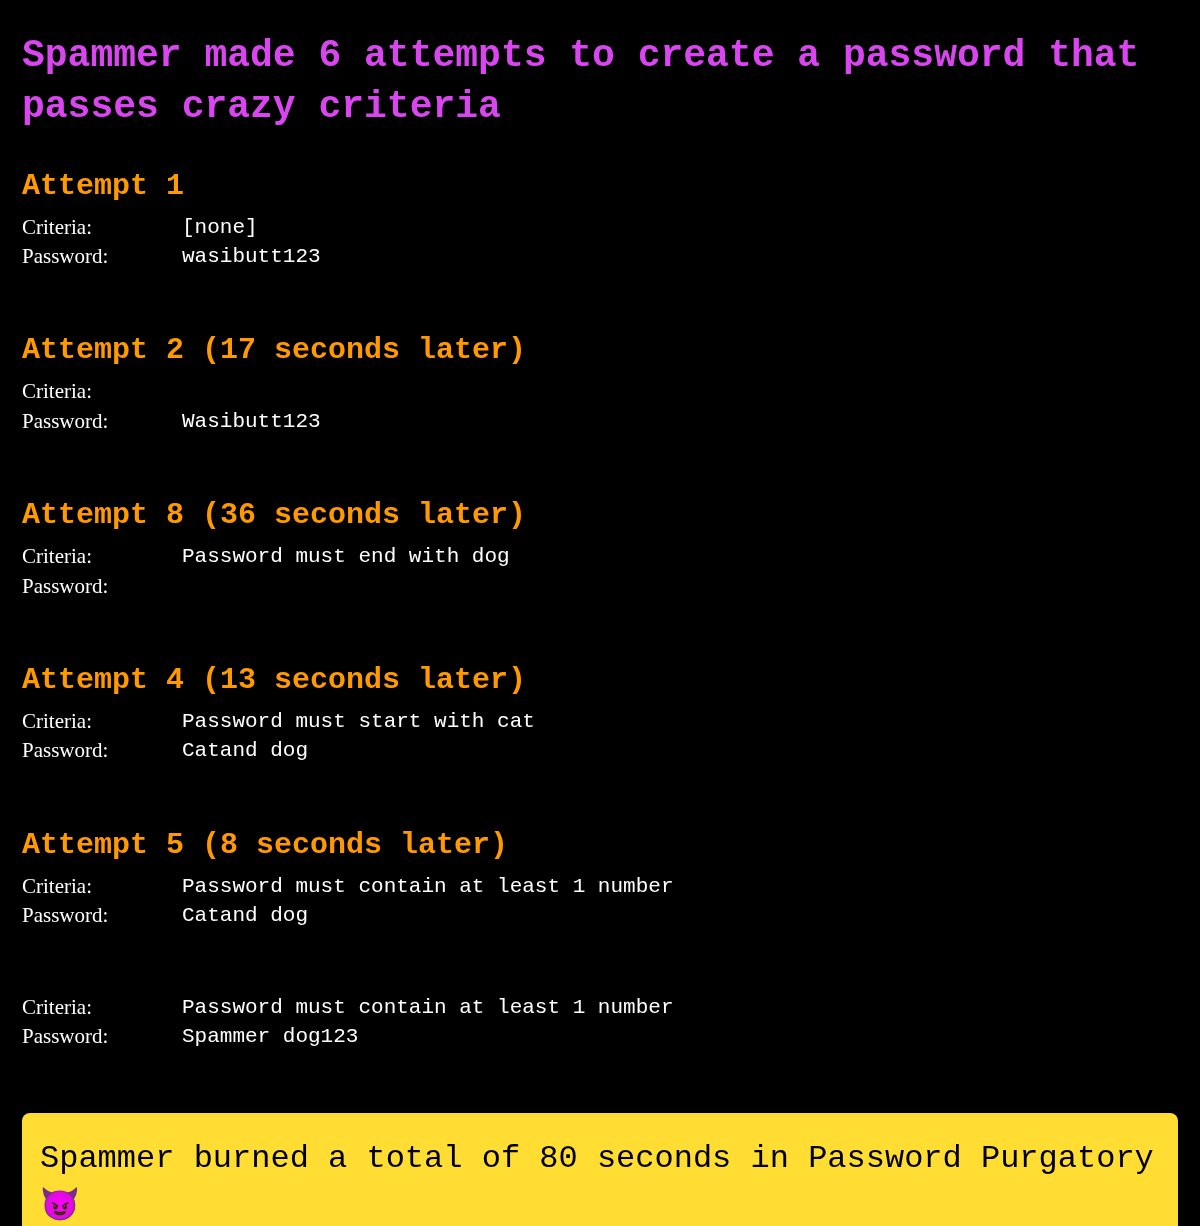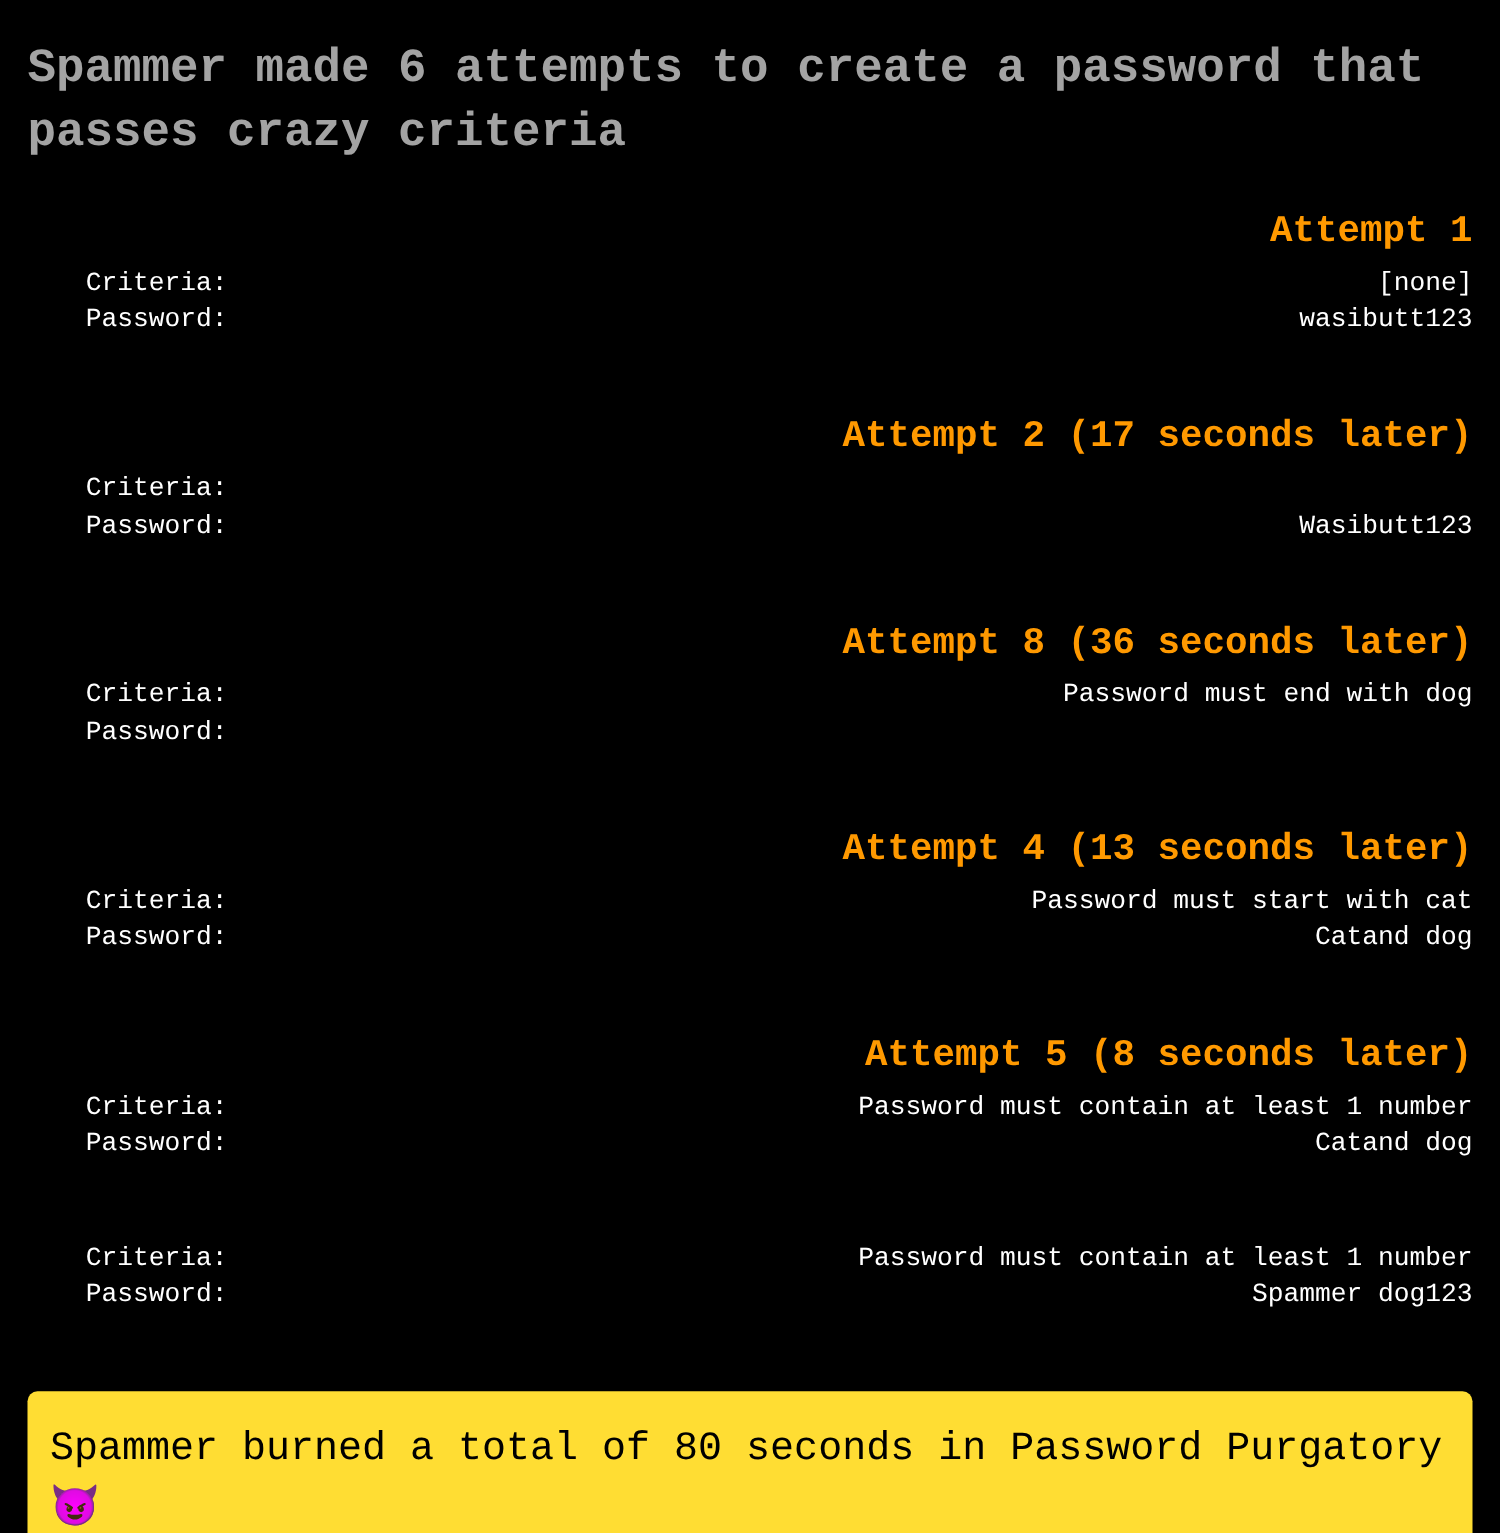--- a/index.html
+++ b/index.html
@@ -8,45 +8,45 @@
       box-sizing: border-box;
     }
     body {
       background-color: #000000;
       font-family: "Courier New", Courier, monospace;
       color: #ffffff;
       padding: 30px 22px;
       width: 1200px;
     }
     .main-title {
-      color: #a3a3a3;
+      color: #d946ef;
       font-size: 38px;
       font-weight: bold;
       line-height: 1.35;
       margin-bottom: 36px;
     }
     .attempt-block {
       margin-bottom: 62px;
-      text-align: right;
     }
     .attempt-title {
       color: #ff9900;
       font-size: 30px;
       font-weight: bold;
       margin-bottom: 10px;
     }
     .detail-row {
       display: flex;
       font-size: 21px;
       line-height: 1.4;
       color: #ffffff;
     }
     .detail-label {
       width: 160px;
       flex-shrink: 0;
+      font-family: Liberation Serif, serif;
     }
     .detail-value {
       flex: 1;
     }
     .summary-box {
       background-color: #ffdd33;
       color: #000000;
       font-size: 32px;
       padding: 22px 18px;
       border-radius: 8px;

